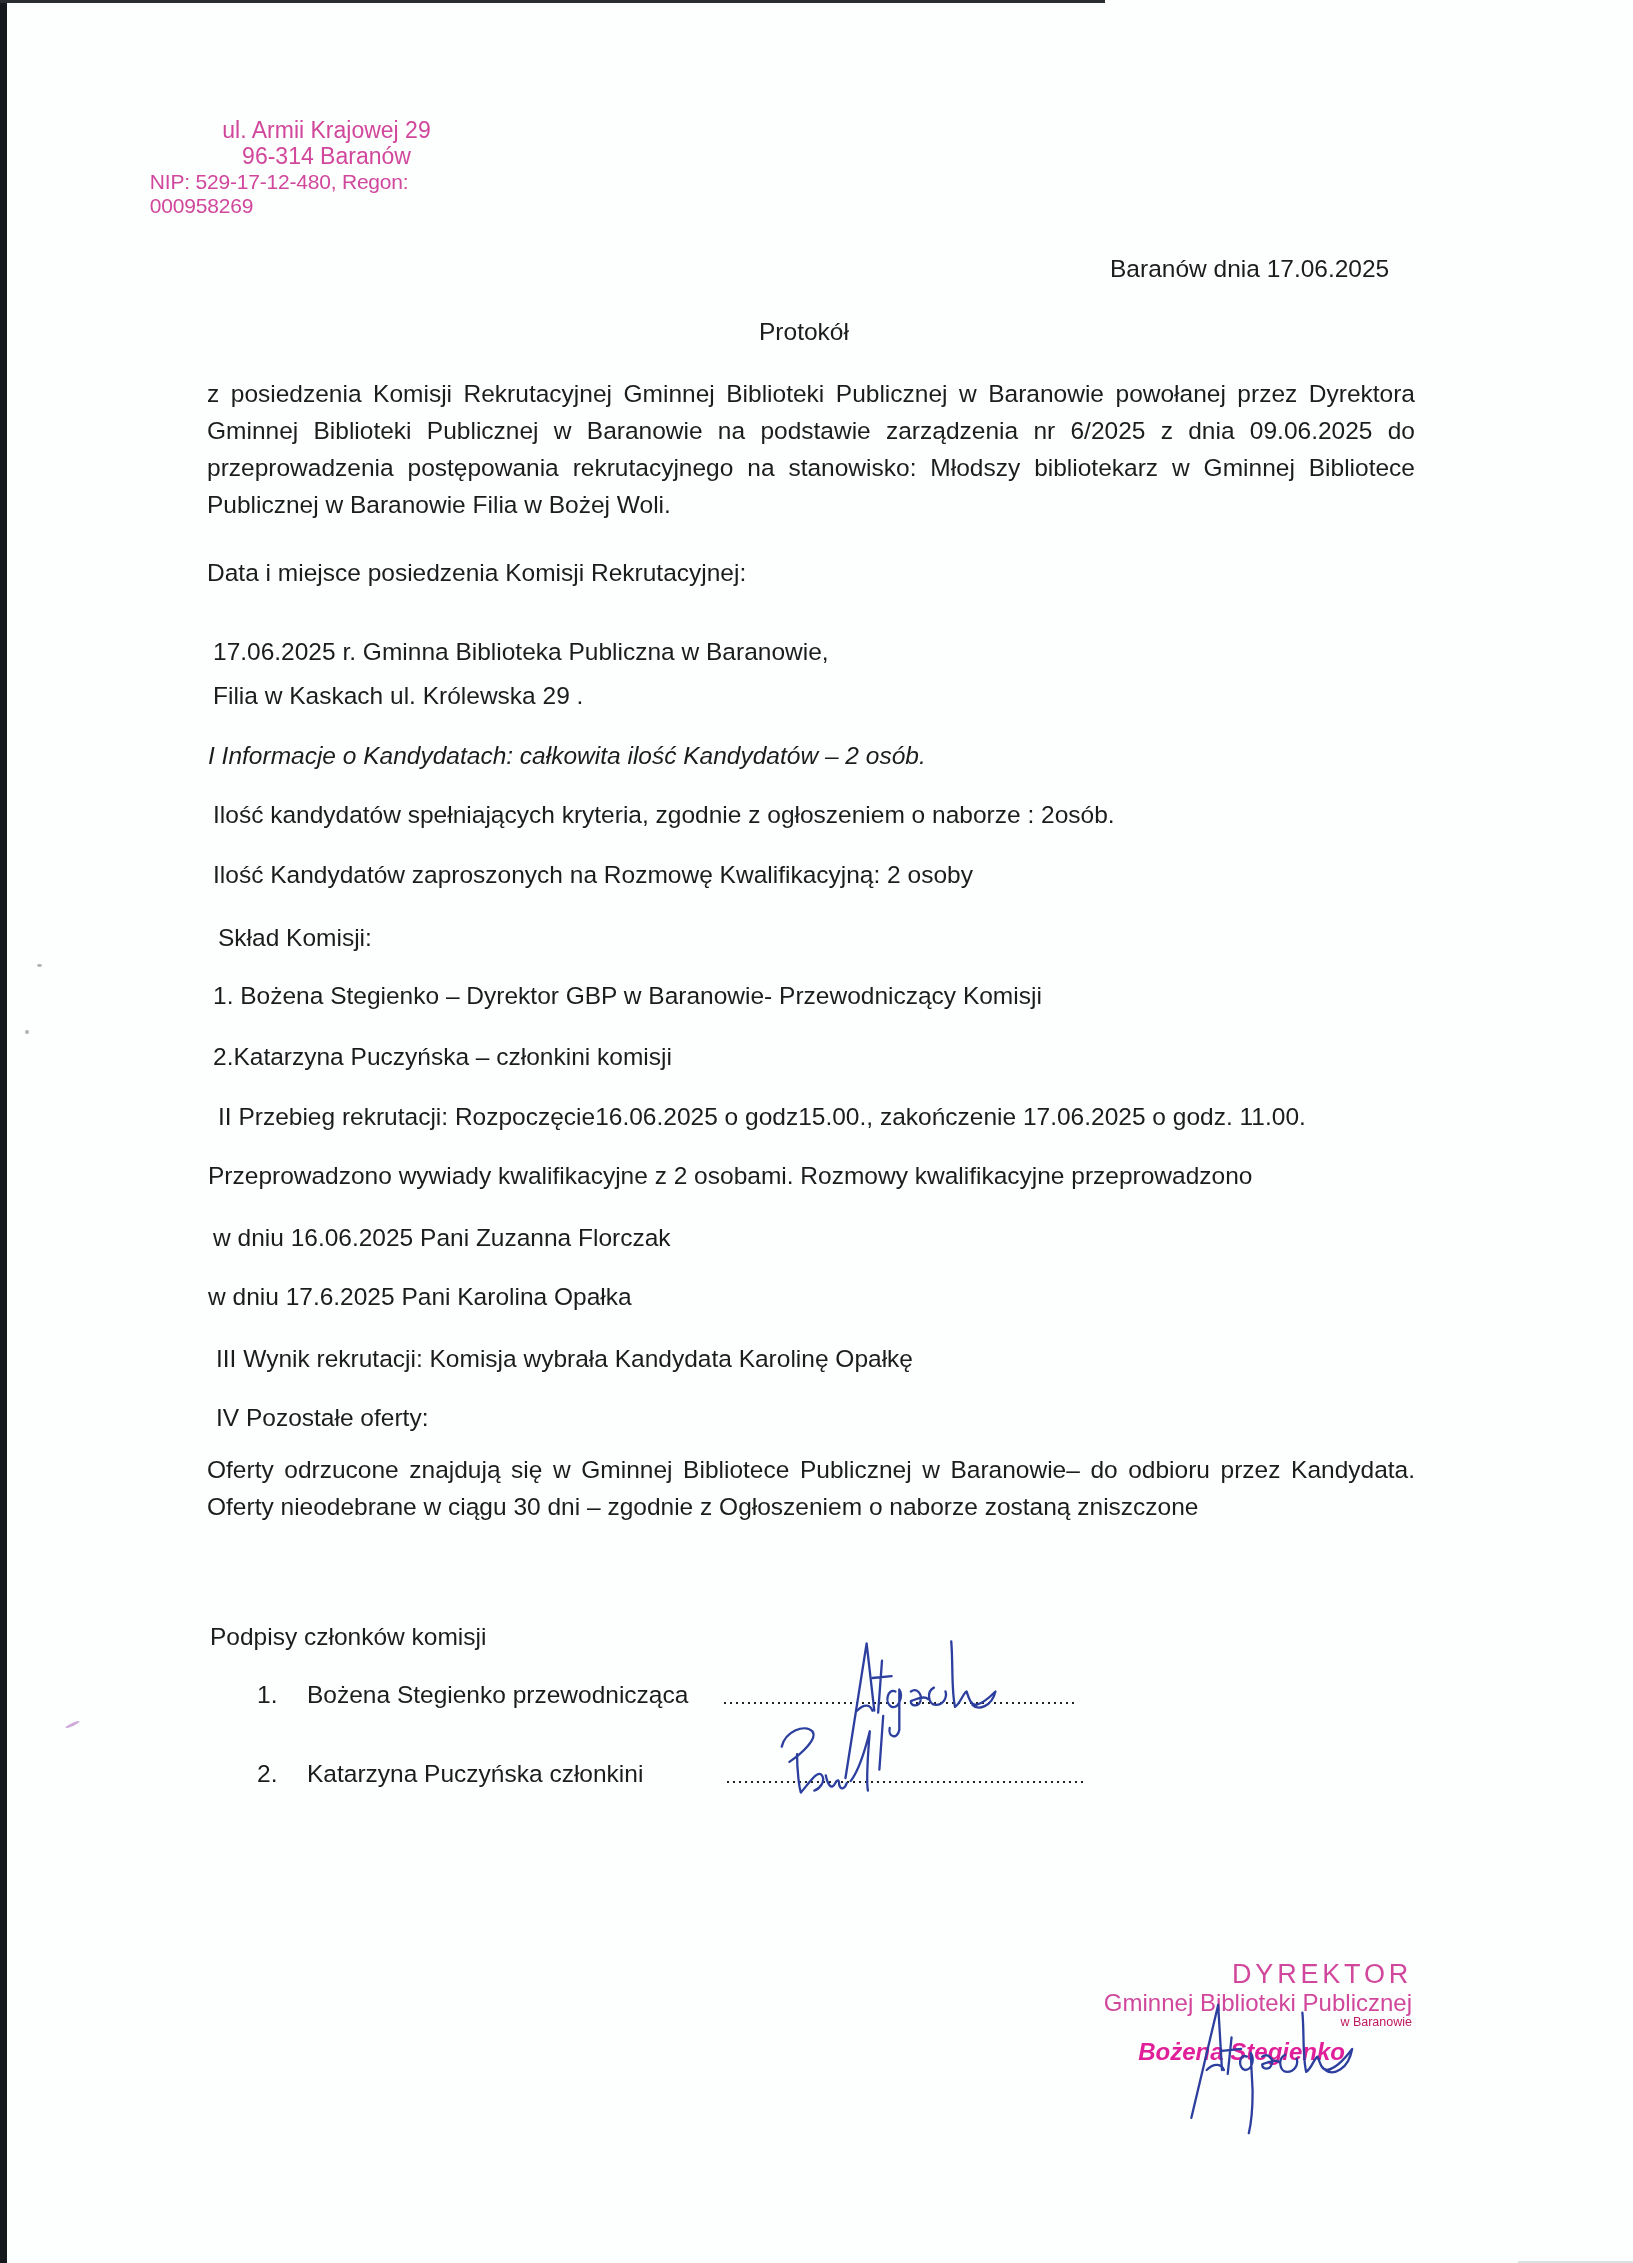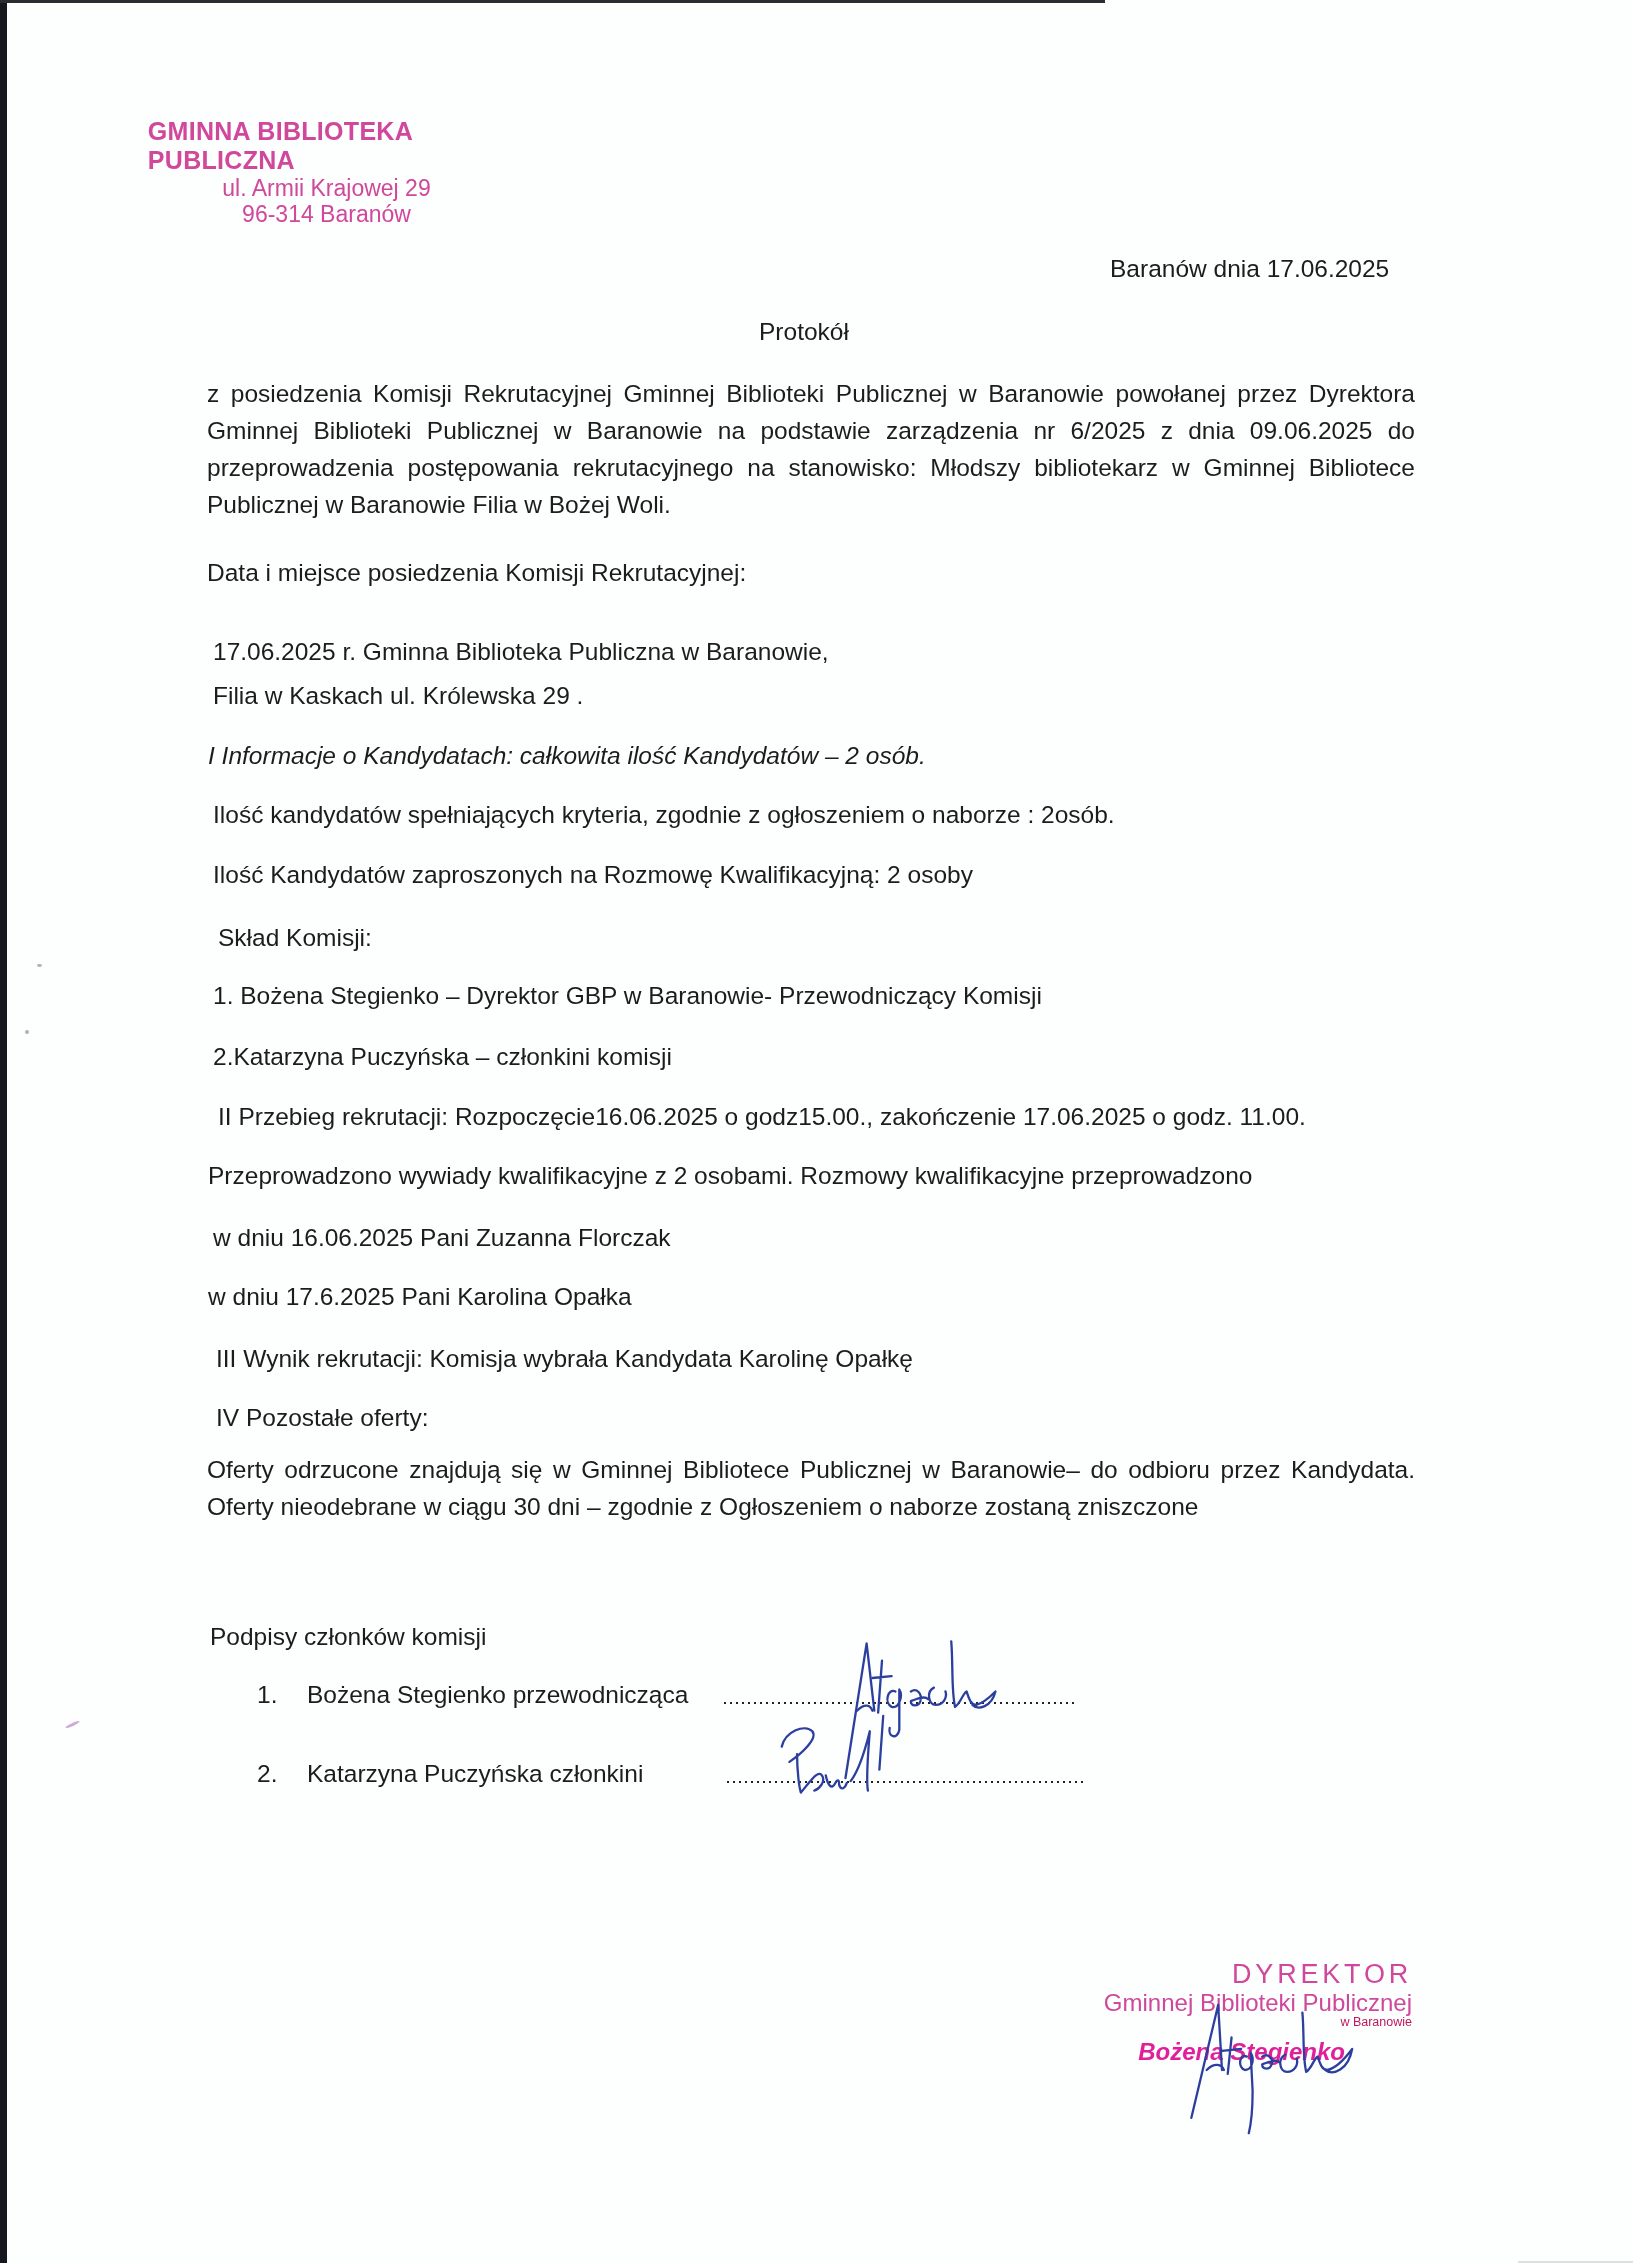--- a/index.html
+++ b/index.html
@@ -54,23 +54,23 @@
 <body>
 
 <div class="scan-left"></div>
 <div class="scan-top"></div>
 <div class="scan-bottom"></div>
 <div class="speck" style="left:37px;top:964px;width:4.8px;height:2.9px;"></div>
 <div class="speck" style="left:25px;top:1030px;width:3.8px;height:3.8px;"></div>
 <div class="speck" style="left:65px;top:1723px;width:15.4px;height:2.9px;transform:rotate(-25deg);background:#a05ab0;"></div>
 
 <div class="stamp-top">
-  <div class="s1">GMINNA BIBLIOTEKA PUBLICZNA</div>
   <div class="s2">ul. Armii Krajowej 29</div>
   <div class="s3">96-314 Baranów</div>
+  <div class="s4">NIP: 529-17-12-480, Regon: 000958269</div>
 </div>
 
 <div class="t date">Baranów dnia 17.06.2025</div>
 <div class="t title">Protokół</div>
 
 <div class="para intro">z posiedzenia Komisji Rekrutacyjnej Gminnej Biblioteki Publicznej w Baranowie  powołanej przez Dyrektora Gminnej Biblioteki Publicznej w Baranowie na podstawie  zarządzenia  nr 6/2025 z dnia 09.06.2025 do przeprowadzenia postępowania rekrutacyjnego na stanowisko: Młodszy bibliotekarz w Gminnej Bibliotece Publicznej w Baranowie  Filia w Bożej Woli.</div>
 
 <div class="t" style="left:207px;top:561px;">Data i miejsce posiedzenia Komisji Rekrutacyjnej:</div>
 <div class="t" style="left:213px;top:640px;">17.06.2025 r. Gminna Biblioteka Publiczna w Baranowie,</div>
 <div class="t" style="left:213px;top:684px;">Filia w Kaskach ul. Królewska 29 .</div>

